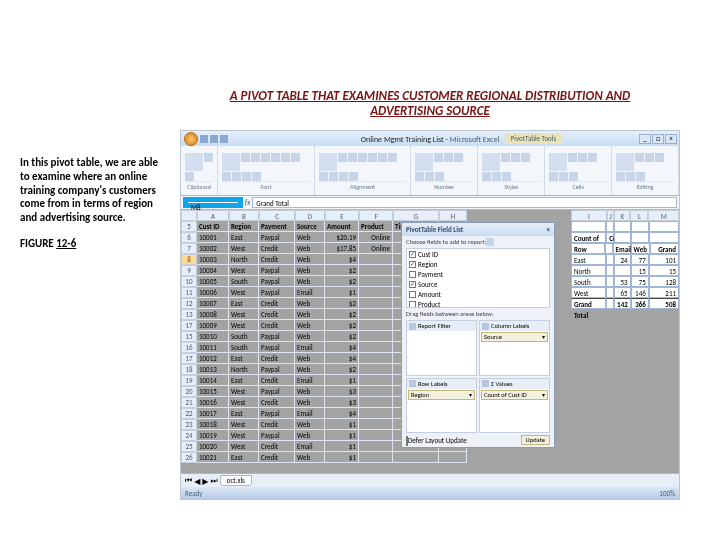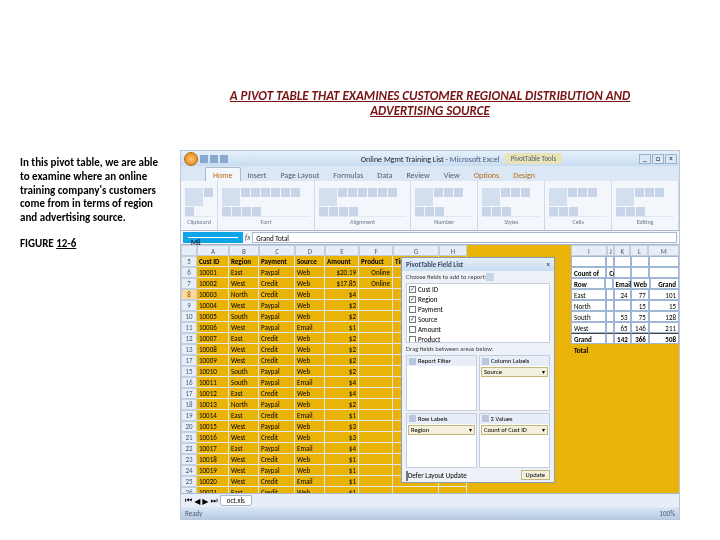--- a/index.html
+++ b/index.html
@@ -4,21 +4,21 @@
 <style>
   * { box-sizing: border-box; margin: 0; padding: 0; }
   body { font-family: Calibri, Arial, sans-serif; width: 720px; height: 540px; background: #fff; position: relative; overflow: hidden; }
   .slide { position: absolute; inset: 0; padding: 10px; }
   .title { text-align: center; font-size: 13px; font-weight: bold; font-style: italic; color: #7a1414; margin: 78px 60px 12px 200px; text-decoration: underline; }
   .row { display: flex; gap: 10px; padding: 0 10px; }
   .text-col { width: 150px; font-size: 11px; line-height: 1.25; padding-top: 26px; }
   .text-col p { margin-bottom: 12px; font-weight: bold; }
   .fig { font-weight: bold; font-size: 11px; }
   .fig .num { text-decoration: underline; }
-  .excel { width: 500px; height: 370px; border: 1px solid #bcc6d4; background: #eab308; display: flex; flex-direction: column; font-size: 8px; margin-top: 20px; }
+  .excel { width: 500px; height: 370px; border: 1px solid #bcc6d4; background: #a3a3a3; display: flex; flex-direction: column; font-size: 8px; }
   .titlebar { height: 15px; background: linear-gradient(#e6f0fb,#c7dcf2); display: flex; align-items: center; justify-content: center; position: relative; }
   .tb-left { position: absolute; left: 3px; display: flex; gap: 2px; }
   .orb { width: 14px; height: 14px; border-radius: 50%; background: radial-gradient(#ffc86a,#d67813); border: 1px solid #b86a0b; }
   .qat { display: flex; gap: 2px; align-items: center; }
   .qat span { width: 8px; height: 8px; background: #8aa8d0; }
   .tb-center { font-size: 8px; color: #4a5c74; }
   .tb-center .name { color: #222; }
   .tb-ctx { position: absolute; left: 65%; font-size: 7px; background: #e9e3b5; padding: 1px 6px; color: #4a5c74; border-radius: 2px; }
   .tb-right { position: absolute; right: 2px; display: flex; gap: 1px; }
   .wbtn { width: 12px; height: 10px; background: #dbe7f5; border: 1px solid #9bb0cc; font-size: 7px; text-align: center; line-height: 8px; }
@@ -99,31 +99,20 @@
           <span class="name">Online Mgmt Training List</span> - <span>Microsoft Excel</span>
         </div>
         <div class="tb-ctx">PivotTable Tools</div>
         <div class="tb-right">
           <div class="wbtn">_</div>
           <div class="wbtn">□</div>
           <div class="wbtn">×</div>
         </div>
       </div>
 
-      <div class="tabs" id="tabs">
-          <div class="tab active">Home</div>
-          <div class="tab">Insert</div>
-          <div class="tab">Page Layout</div>
-          <div class="tab">Formulas</div>
-          <div class="tab">Data</div>
-          <div class="tab">Review</div>
-          <div class="tab">View</div>
-          <div class="tab ctxtab">Options</div>
-          <div class="tab ctxtab">Design</div>
-        </div>
 
       <div class="ribbon" id="ribbon">
           <div class="grp">
             <div class="icons">
               <div class="icb"></div>
               <div class="ic"></div>
               <div class="ic"></div>
             </div>
             <div class="gl">Clipboard</div>
           </div>

